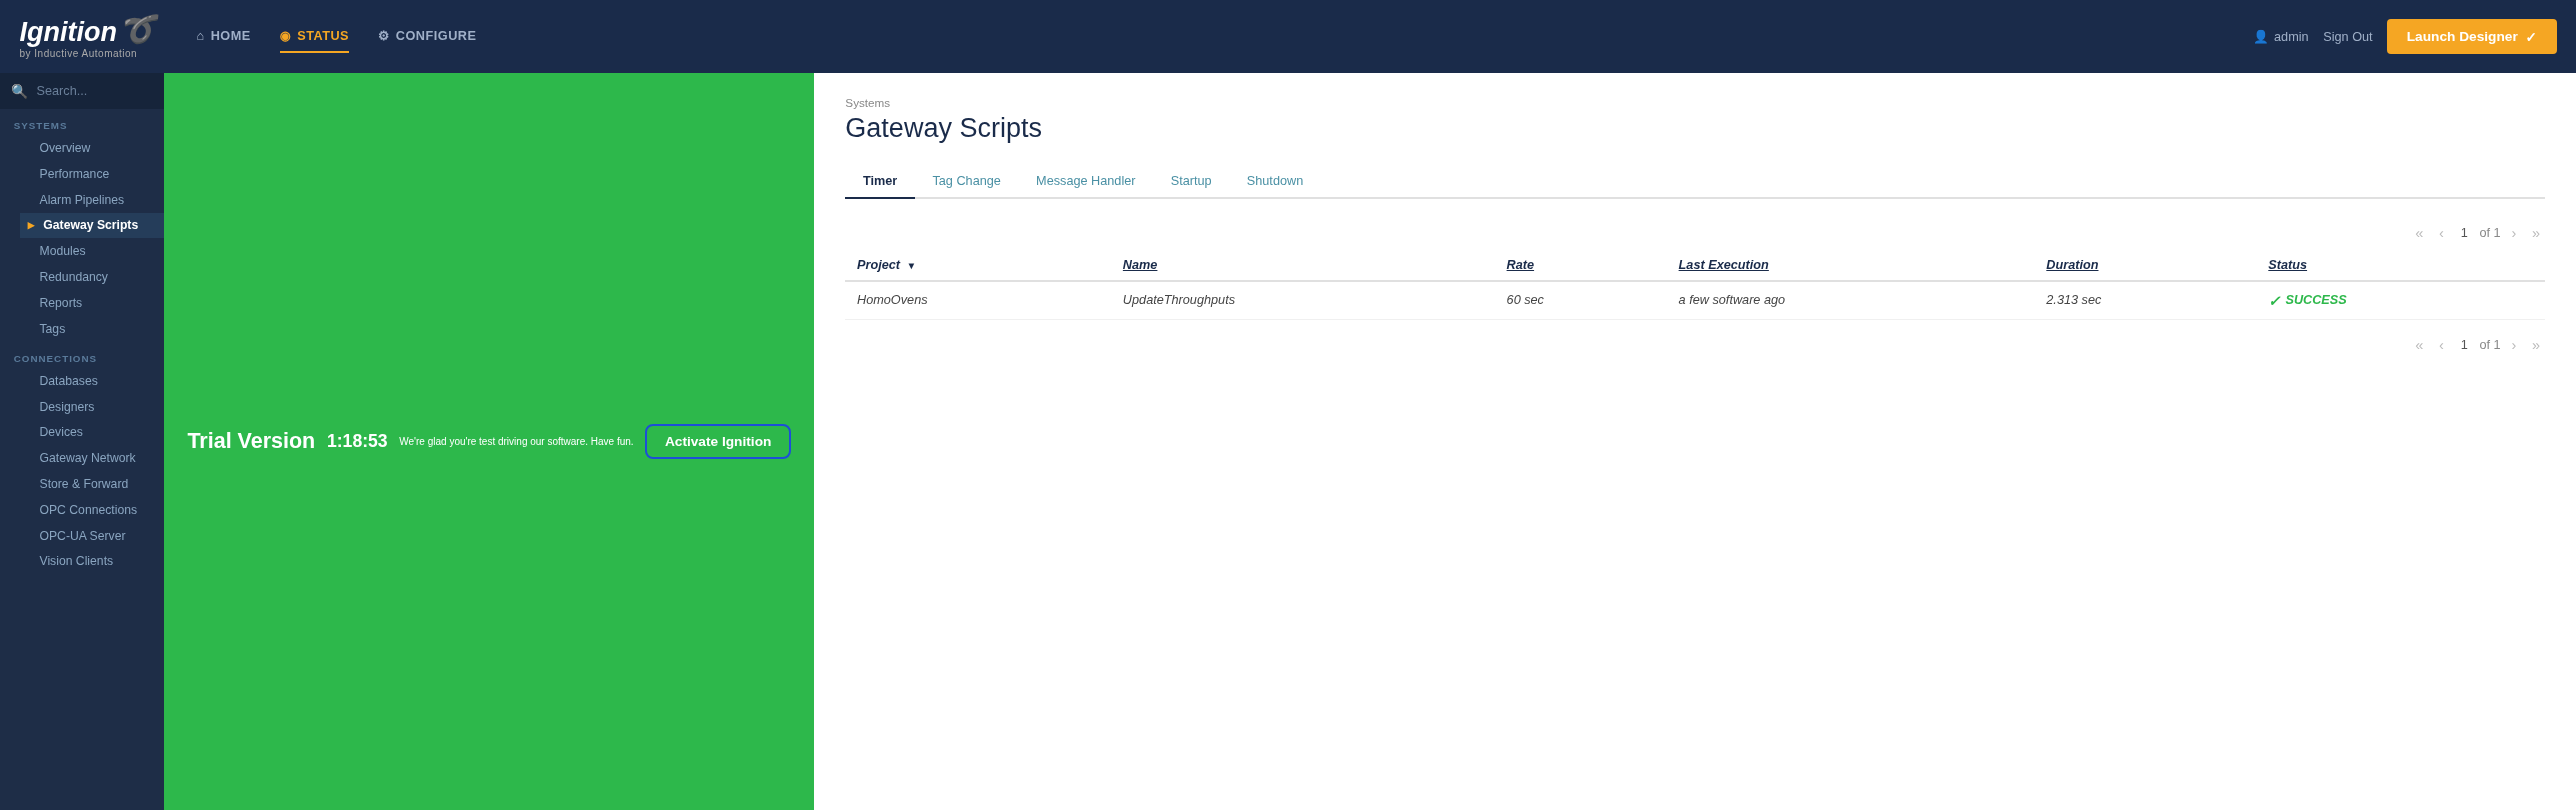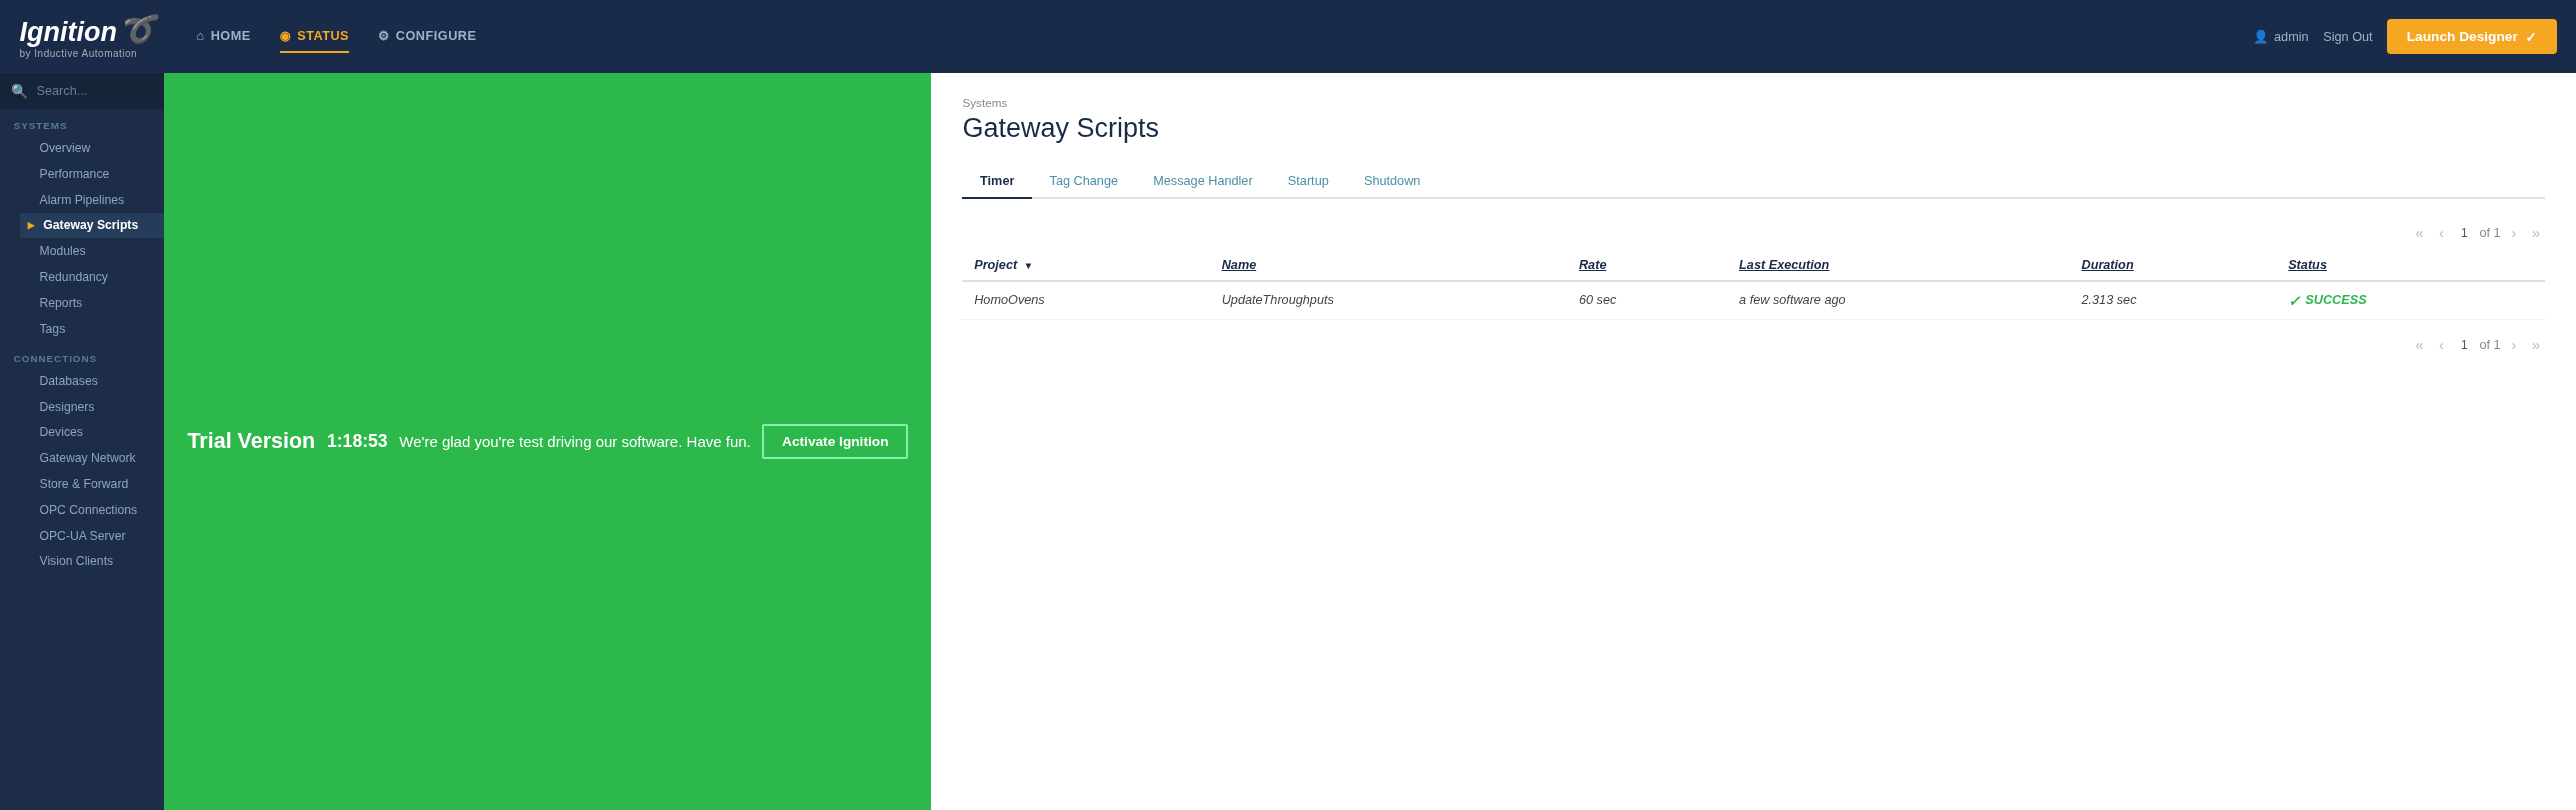--- a/index.html
+++ b/index.html
@@ -178,31 +178,31 @@
       font-size: 21.5px;
       font-weight: 700;
     }
     .trial-timer {
       color: #fff;
       font-size: 17.6px;
       font-weight: 600;
     }
     .trial-msg {
       color: #fff;
-      font-size: 15px;
+      font-size: 10px;
       flex: 1;
     }
     .activate-btn {
       background: transparent;
-      border: 2px solid #86efac;
+      border: 2px solid #1d4ed8;
       color: #fff;
       padding: 7.8px 17.6px;
       font-size: 13.7px;
       font-weight: 600;
-      border-radius: 2px;
+      border-radius: 8px;
       cursor: pointer;
       white-space: nowrap;
     }
 
     
     .content-area {
       flex: 1;
       background: #fff;
       padding: 23.4px 31px;
       overflow-y: auto;

